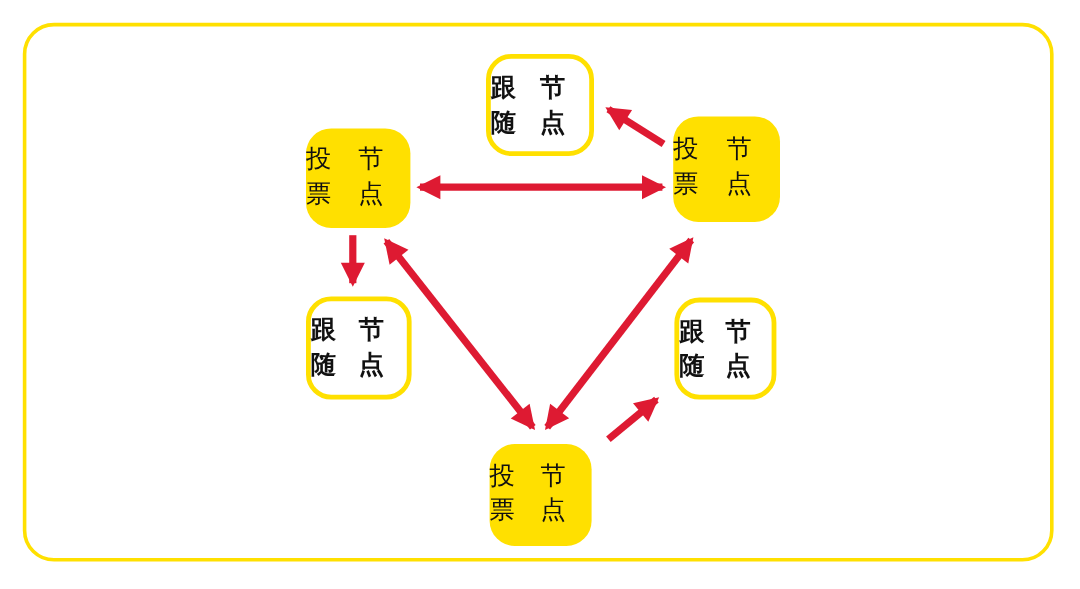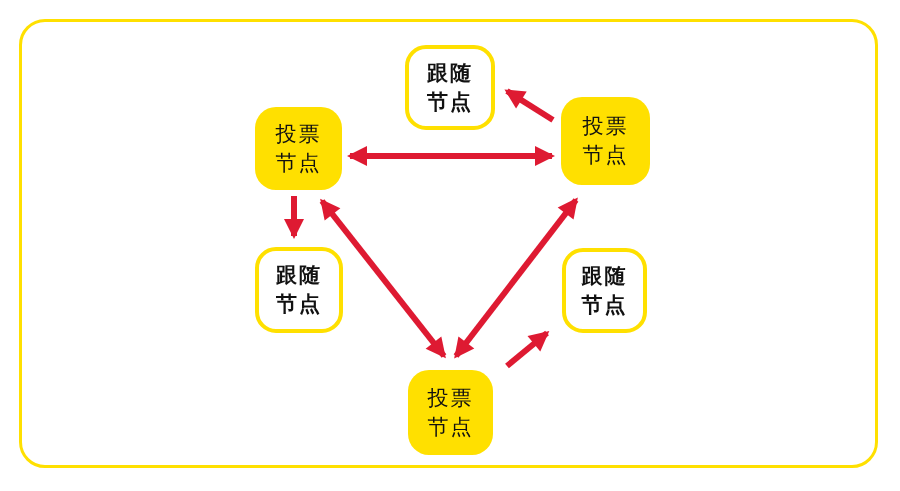--- a/index.html
+++ b/index.html
@@ -20,30 +20,30 @@
     position:absolute;
     left:19px;top:19px;width:859px;height:449px;
     border:3px solid var(--yellow);
     border-radius:26px;
     box-sizing:border-box;
   }
   .edges{position:absolute;left:0;top:0;width:900px;height:491px;}
   .edge{stroke:var(--red);stroke-width:6;}
   .node{
     position:absolute;
-    display:flex;flex-direction:column;
+    display:flex;flex-direction:row;
     align-items:center;justify-content:center;
     box-sizing:border-box;
     border-radius:21px;
     color:var(--ink);
     font-size:21px;
     line-height:29px;
     letter-spacing:2px;
   }
-  .node.vote{background:var(--yellow);font-weight:500;}
+  .node.vote{background:var(--yellow);font-weight:500;font-family:Liberation Mono, monospace;}
   .node.follow{background:transparent;border:4px solid var(--yellow);font-weight:700;}
   .n-follow-top  {left:405px;top:45px; width:90px;height:85px;}
   .n-vote-left   {left:255px;top:107px;width:87px;height:83px;}
   .n-vote-right  {left:561px;top:97px; width:89px;height:88px;}
   .n-follow-left {left:255px;top:247px;width:88px;height:86px;}
   .n-follow-right{left:562px;top:248px;width:85px;height:85px;}
   .n-vote-bottom {left:408px;top:370px;width:85px;height:85px;}
 </style>
 </head>
 <body>

